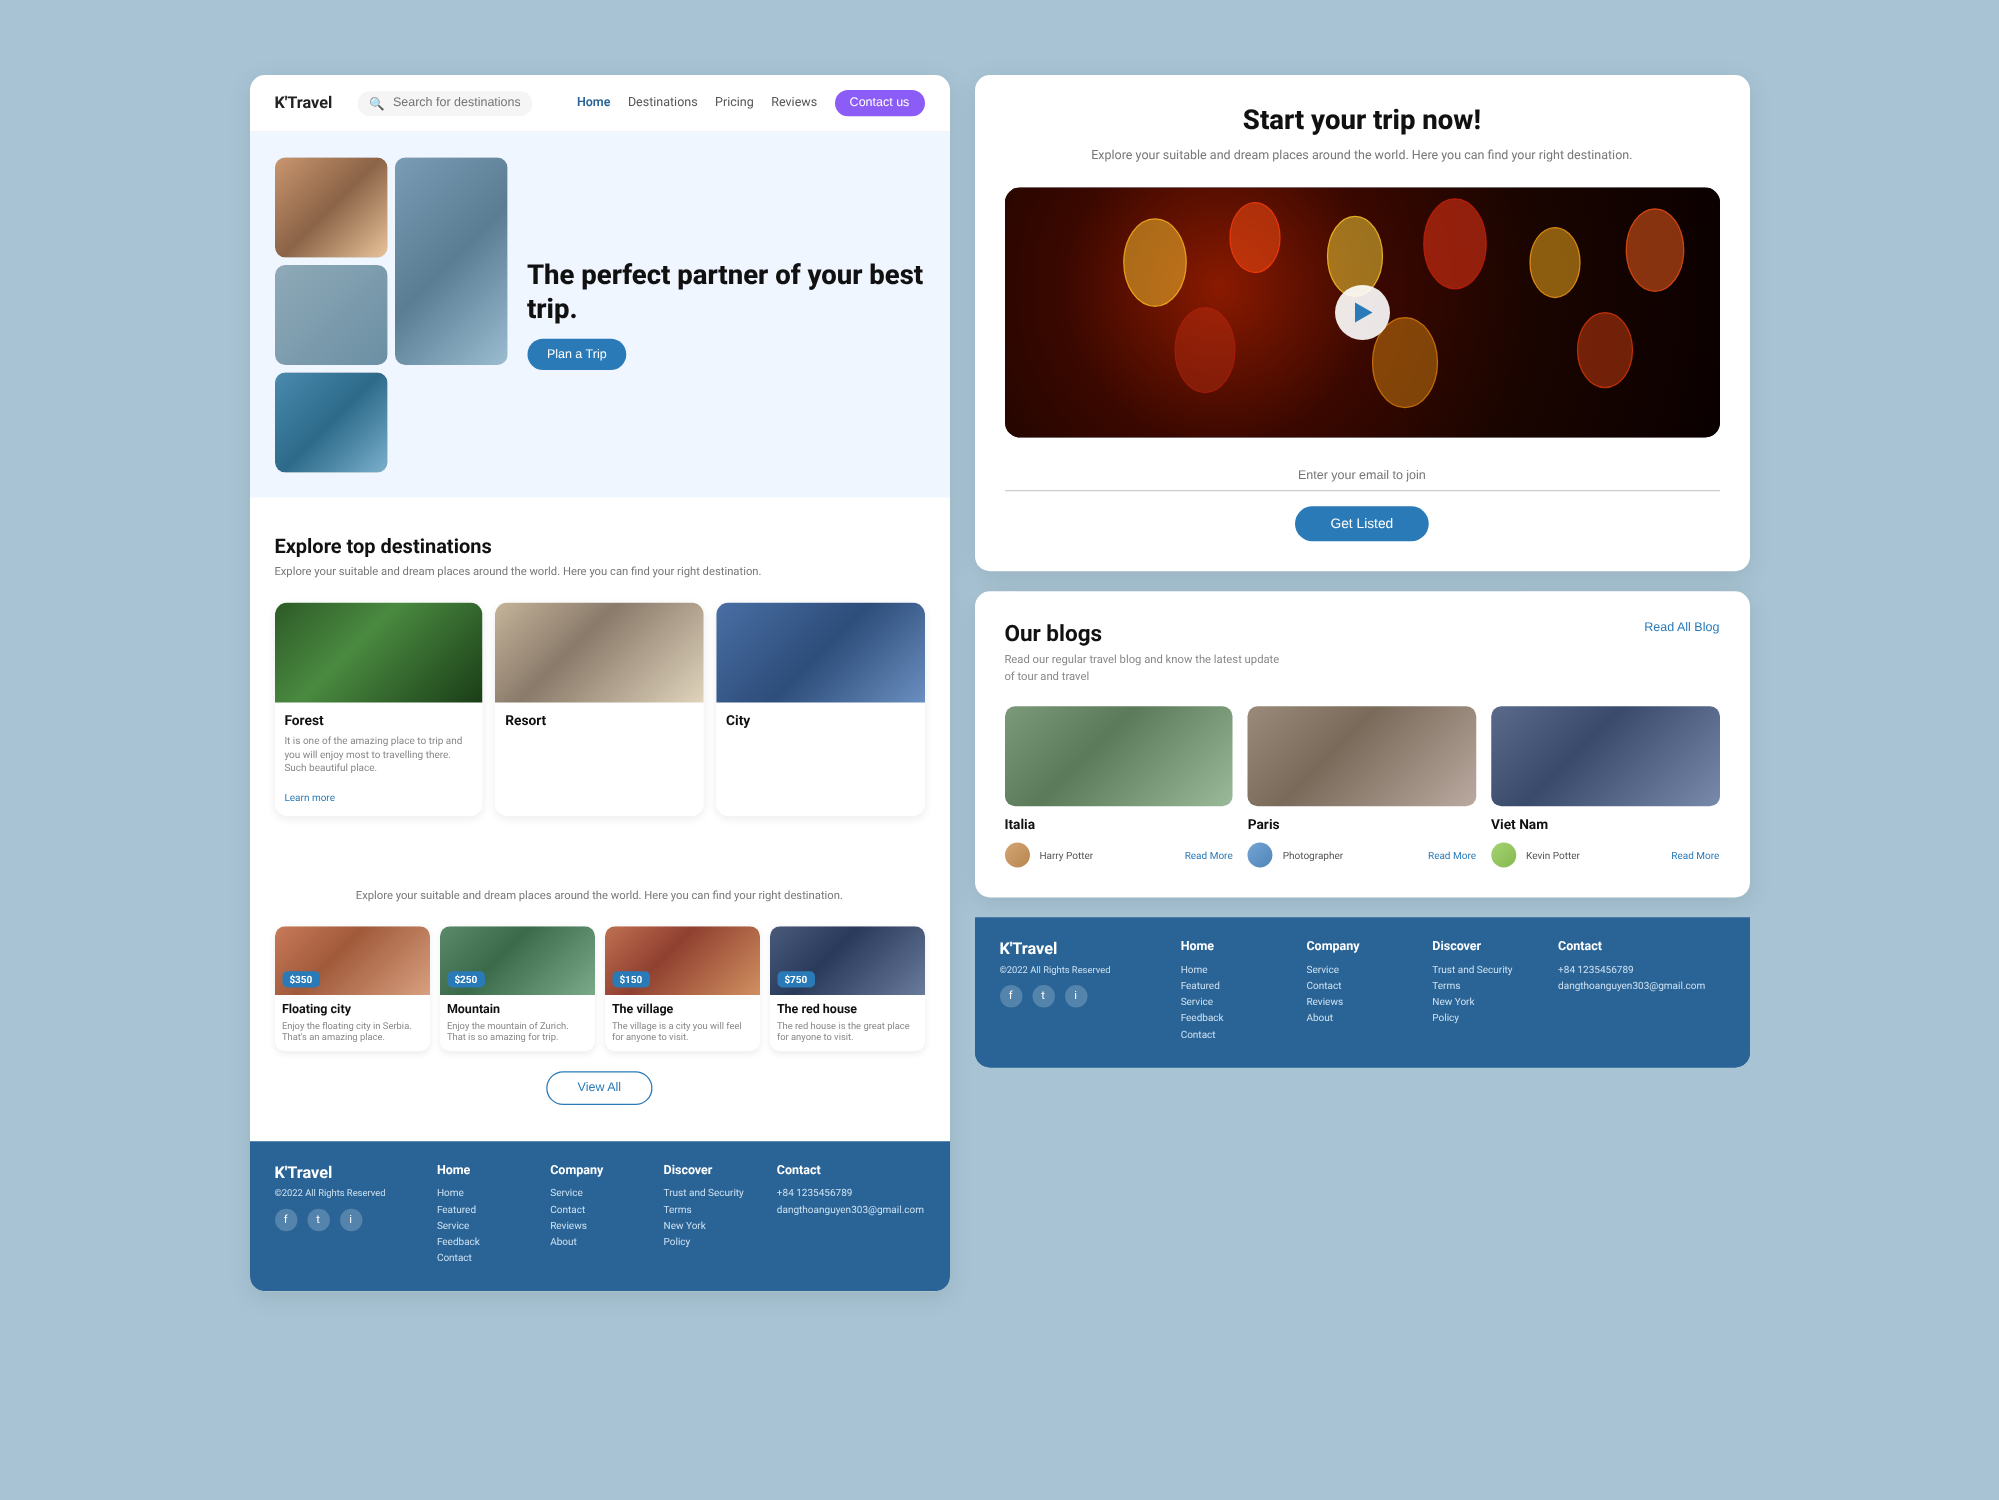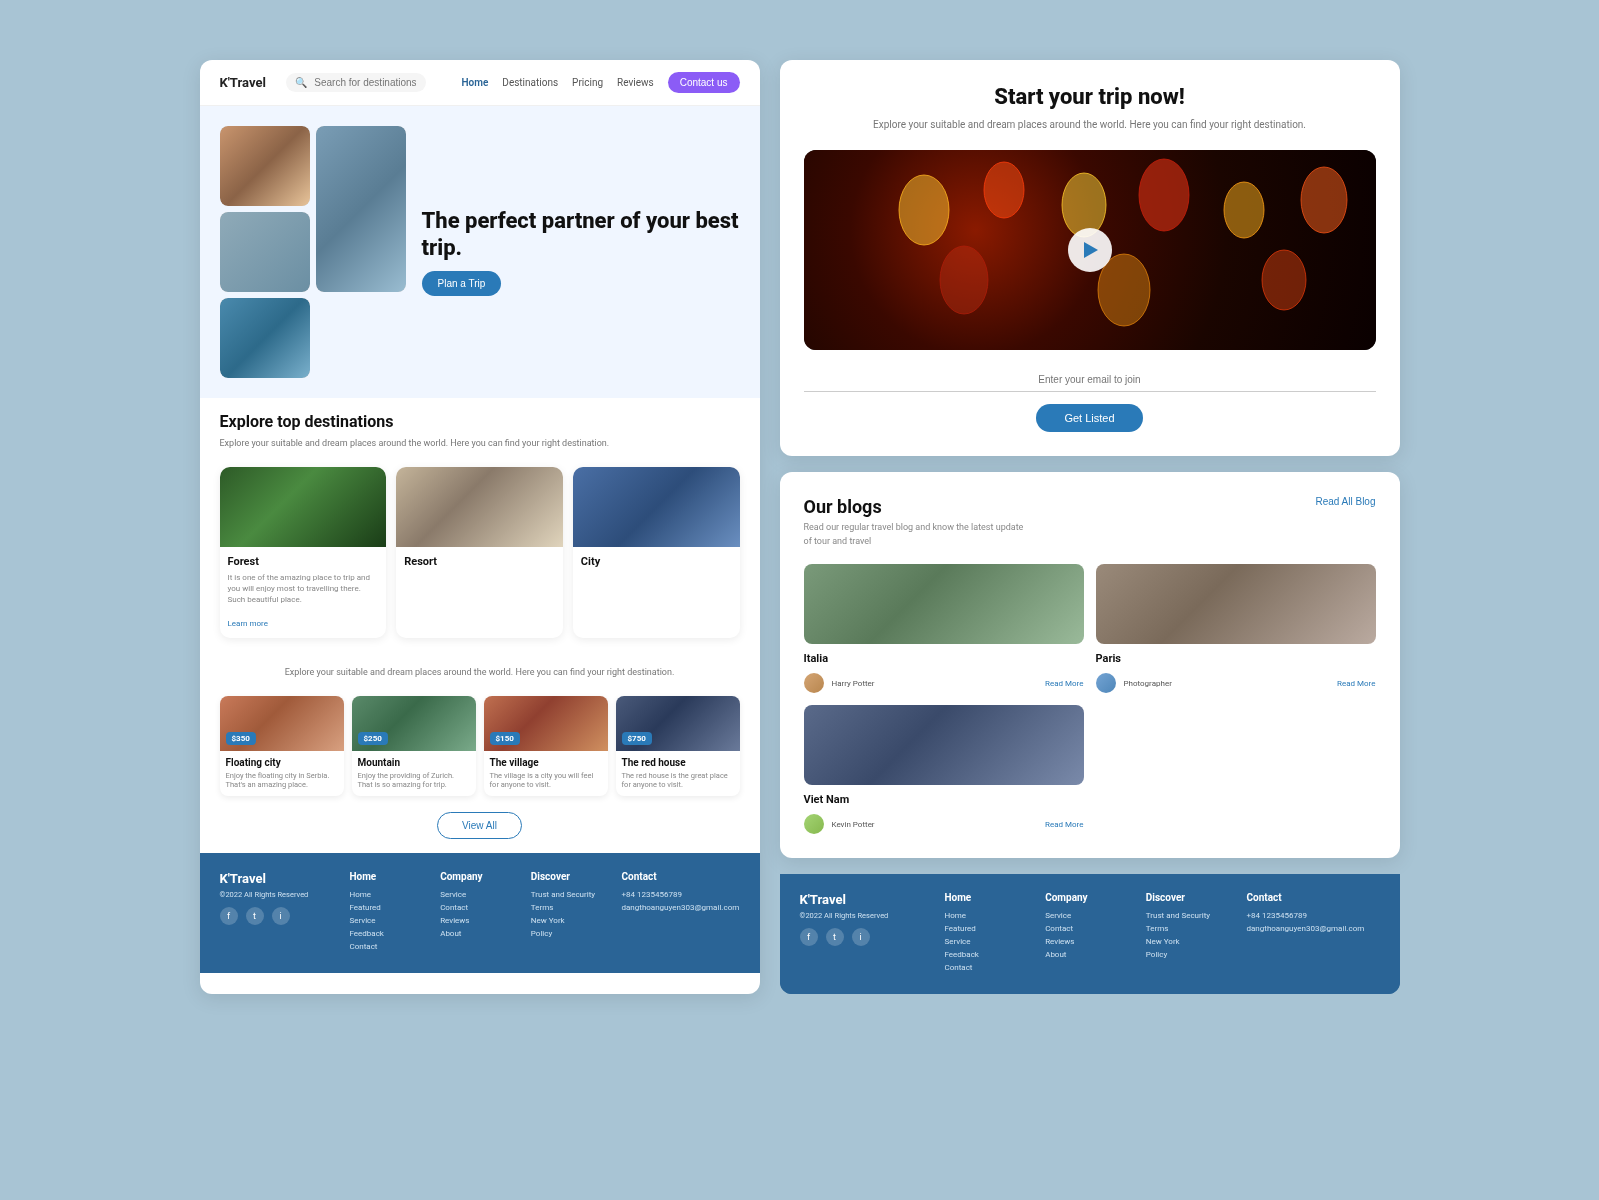--- a/index.html
+++ b/index.html
@@ -131,21 +131,21 @@
       color: #fff;
       border: none;
       border-radius: 20px;
       padding: 7px 16px;
       font-size: 10px;
       cursor: pointer;
     }
 
     
     .section {
-      padding: 14px 20px;
+      padding: 29px 20px;
     }
     .section-title {
       font-size: 16px;
       font-weight: 700;
       color: #111;
       margin-bottom: 6px;
     }
     .section-desc {
       font-size: 9px;
       color: #777;
@@ -419,21 +419,21 @@
     }
     .read-all-btn {
       font-size: 10px;
       color: #2a7ab8;
       cursor: pointer;
       background: none;
       border: none;
     }
     .blogs-grid {
       display: grid;
-      grid-template-columns: 1fr 1fr;
+      grid-template-columns: 1fr 1fr 1fr;
       gap: 12px;
       margin-top: 16px;
     }
     .blog-card { }
     .blog-img {
       height: 80px;
       border-radius: 8px;
       width: 100%;
       margin-bottom: 8px;
     }
@@ -561,21 +561,21 @@
             <p class="pkg-desc">Enjoy the floating city in Serbia. That's an amazing place.</p>
           </div>
         </div>
         <div class="package-card">
           <div class="pkg-img-wrap">
             <div class="pkg-img mountain-img"></div>
             <span class="pkg-badge">$250</span>
           </div>
           <div class="pkg-info">
             <div class="pkg-name">Mountain</div>
-            <p class="pkg-desc">Enjoy the providing of Zurich. That is so amazing for trip.</p>
+            <p class="pkg-desc">Enjoy the mountain of Zurich. That is so amazing for trip.</p>
           </div>
         </div>
         <div class="package-card">
           <div class="pkg-img-wrap">
             <div class="pkg-img village-img"></div>
             <span class="pkg-badge">$150</span>
           </div>
           <div class="pkg-info">
             <div class="pkg-name">The village</div>
             <p class="pkg-desc">The village is a city you will feel for anyone to visit.</p>

